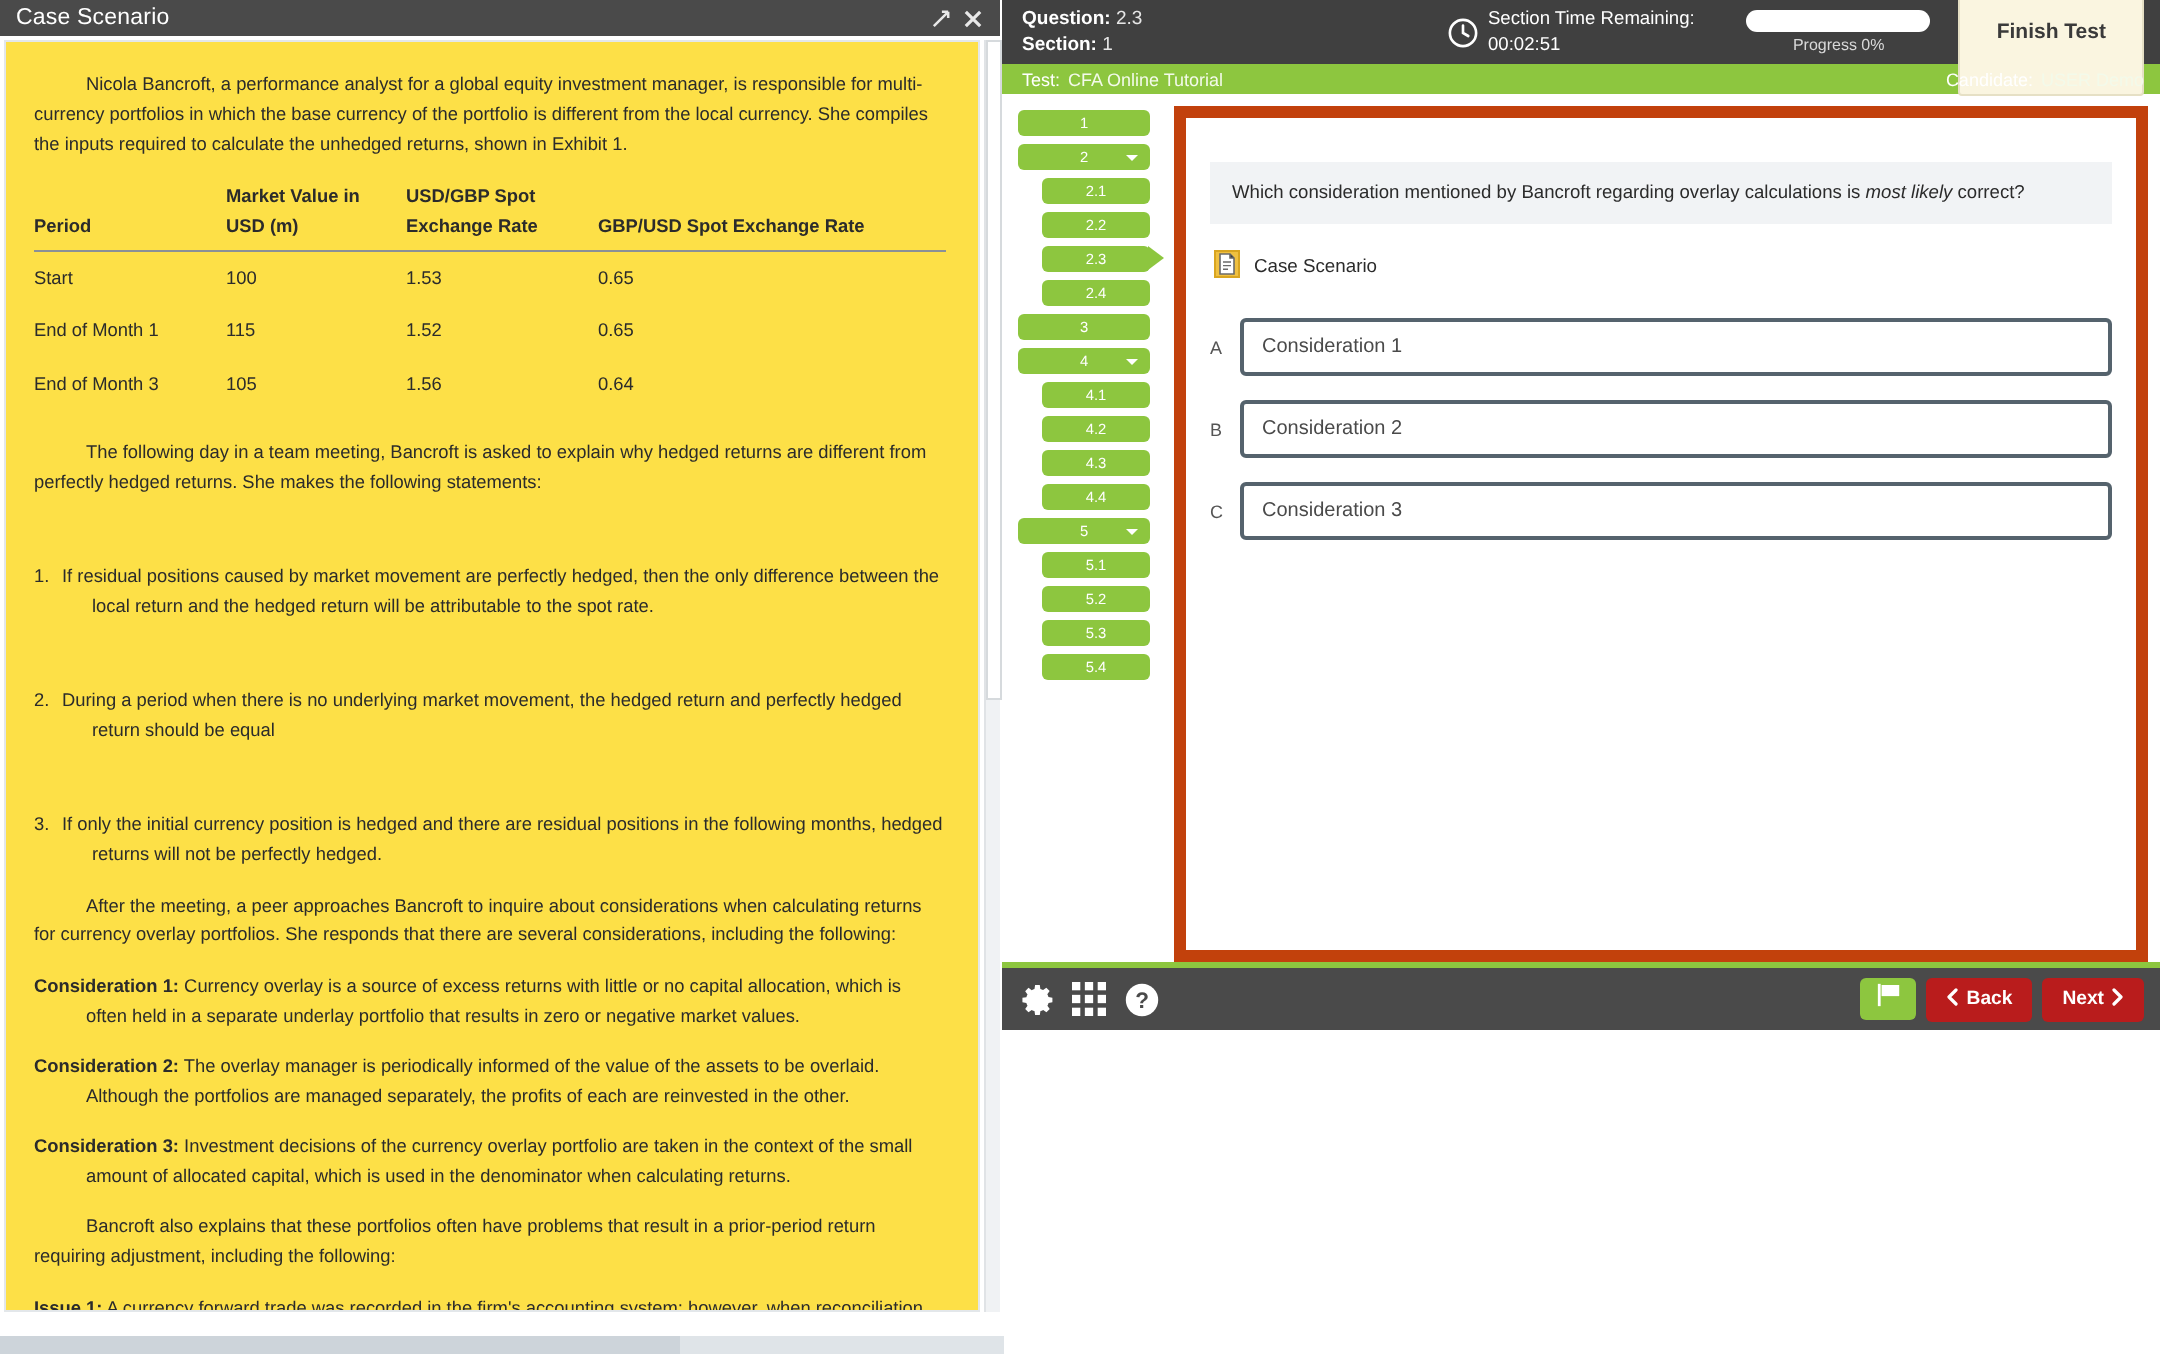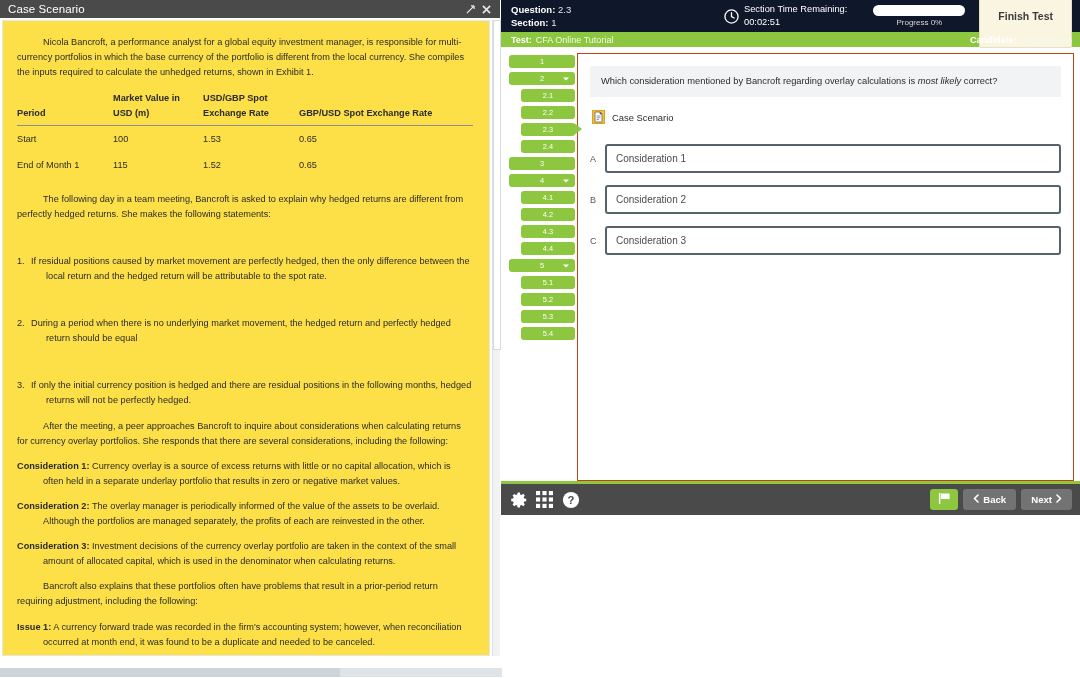--- a/index.html
+++ b/index.html
@@ -87,21 +87,21 @@
   ol.numlist li .num { position: absolute; left: 0; top: 0; }
   ol.numlist li .txt { display: block; margin-top: 32px; }
   .hang { padding-left: 26px; text-indent: -26px; margin-bottom: 10px; }
   .hang b { font-weight: bold; }
   ol.numlist li .txt.hang2 { padding-left: 15px; text-indent: -15px; }
 
   
   .exam { position: absolute; left: 501px; top: 0; width: 579px; height: 498px; }
 
   .exam-header {
-    height: 32px; background: #0f172a; color: #ffffff;
+    height: 32px; background: #404040; color: #ffffff;
     display: flex; align-items: center; padding: 0 8px 0 10px;
   }
   .qs-block { font-size: 9.5px; line-height: 1.38; white-space: nowrap; }
   .qs-block b { font-weight: bold; }
   .qs-block .val { font-weight: normal; color: #e6e6e6; }
   .hdr-spacer { flex: 1; }
   .timer-block { display: flex; align-items: center; gap: 5px; margin-right: 26px; }
   .clock-icon { width: 15px; height: 15px; flex-shrink: 0; }
   .timer-text { font-size: 9.3px; line-height: 1.35; white-space: nowrap; }
   .progress-block { width: 92px; margin-right: 14px; text-align: center; }
@@ -115,21 +115,21 @@
     background: #faf5e0; color: #3a3a3a; font-size: 10.5px; font-weight: bold;
     border: 1px solid #e6e0c5; border-radius: 2px;
     padding: 25px 18px; cursor: pointer; white-space: nowrap;
   }
 
   .exam-subheader {
     height: 15px; background: #8dc63f; color: #ffffff;
     display: flex; align-items: center; padding: 0 8px 0 10px;
     font-size: 9px;
   }
-  .exam-subheader b { font-weight: bold; }
+  .exam-subheader b { font-weight: normal; }
   .exam-subheader .v { color: #f3faea; }
   .sub-spacer { flex: 1; }
 
   .exam-main {
     height: 434px; background: #ffffff;
     display: flex; padding: 6px 6px 0 8px;
   }
 
   
   .nav-col { width: 66px; flex-shrink: 0; padding-top: 2px; }
@@ -151,22 +151,22 @@
   .nav-item.current::after {
     content: ""; position: absolute; right: -7px; top: 0;
     width: 0; height: 0;
     border-top: 6.5px solid transparent;
     border-bottom: 6.5px solid transparent;
     border-left: 8px solid #8dc63f;
   }
 
   
   .q-panel {
-    flex: 1; margin-left: 2px; background: #ffffff;
-    border: 1px solid #c2410c; padding: 12px 12px;
+    flex: 1; margin-left: 12px; background: #ffffff;
+    border: 6px solid #c2410c; padding: 22px 12px;
   }
   .q-stem {
     background: #f1f3f5; padding: 9px 11px;
     font-size: 9.3px; color: #2b2b2b; line-height: 1.45;
   }
   .q-stem i { font-style: italic; }
   .case-link {
     display: flex; align-items: center; gap: 7px;
     margin: 13px 0 0 2px; cursor: pointer;
   }
@@ -195,21 +195,21 @@
     display: flex; align-items: center; justify-content: center;
   }
   .foot-spacer { flex: 1; }
   .foot-right { display: flex; align-items: center; gap: 5px; }
   .flag-btn {
     background: #8dc63f; border-radius: 3px; width: 28px; height: 21px;
     display: flex; align-items: center; justify-content: center;
     cursor: pointer;
   }
   .nav-btn {
-    background: #737373; border-radius: 3px; color: #ffffff;
+    background: #b91c1c; border-radius: 3px; color: #ffffff;
     font-size: 9.6px; font-weight: bold; padding: 5px 10px;
     display: flex; align-items: center; gap: 4px; cursor: pointer;
     border: none; font-family: "Liberation Sans", sans-serif;
   }
 </style>
 </head>
 <body>
 
 <div class="root">
 
@@ -250,20 +250,26 @@
               <td>Start</td>
               <td>100</td>
               <td>1.53</td>
               <td>0.65</td>
             </tr>
             <tr>
               <td>End of Month 1</td>
               <td>115</td>
               <td>1.52</td>
               <td>0.65</td>
+            </tr>
+            <tr>
+              <td>End of Month 3</td>
+              <td>105</td>
+              <td>1.56</td>
+              <td>0.64</td>
             </tr>
           </tbody>
         </table>
 
         <p class="para">The following day in a team meeting, Bancroft is asked to explain why hedged returns are different from perfectly hedged returns. She makes the following statements:</p>
 
         <ol class="numlist">
           <li>
             <span class="num">1.</span>
             <span class="txt hang2">If residual positions caused by market movement are perfectly hedged, then the only difference between the local return and the hedged return will be attributable to the spot rate.</span>

